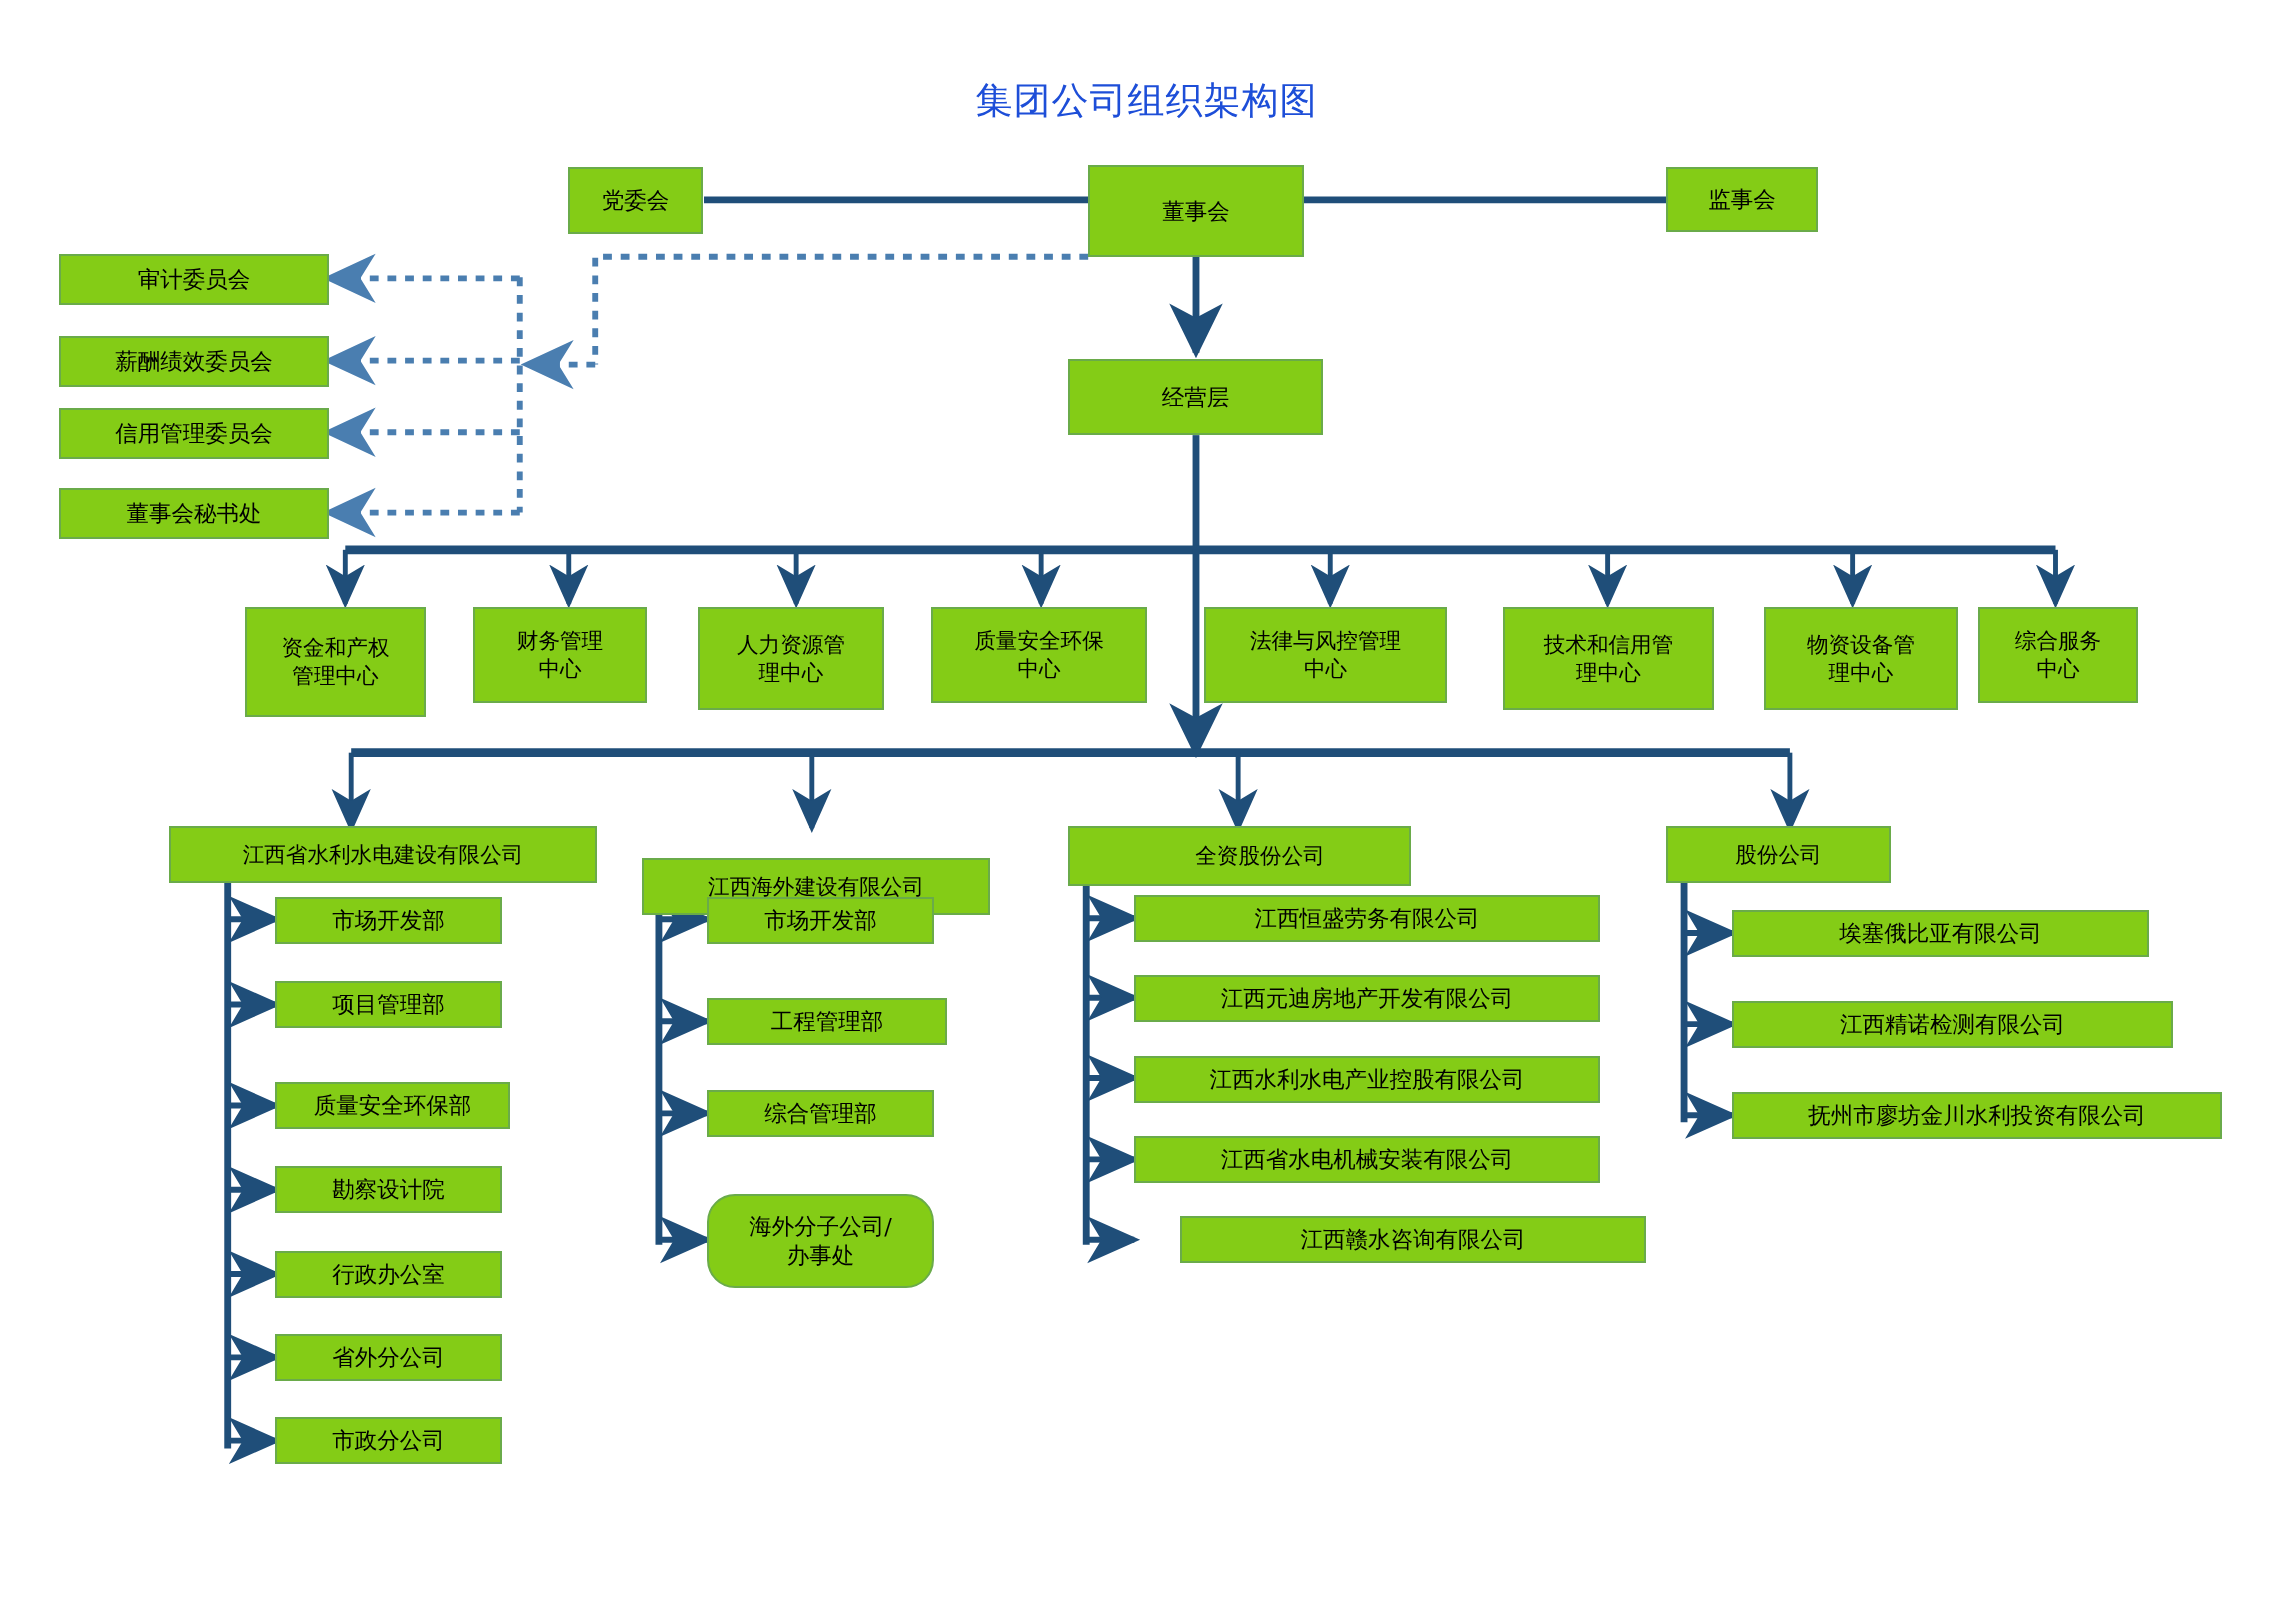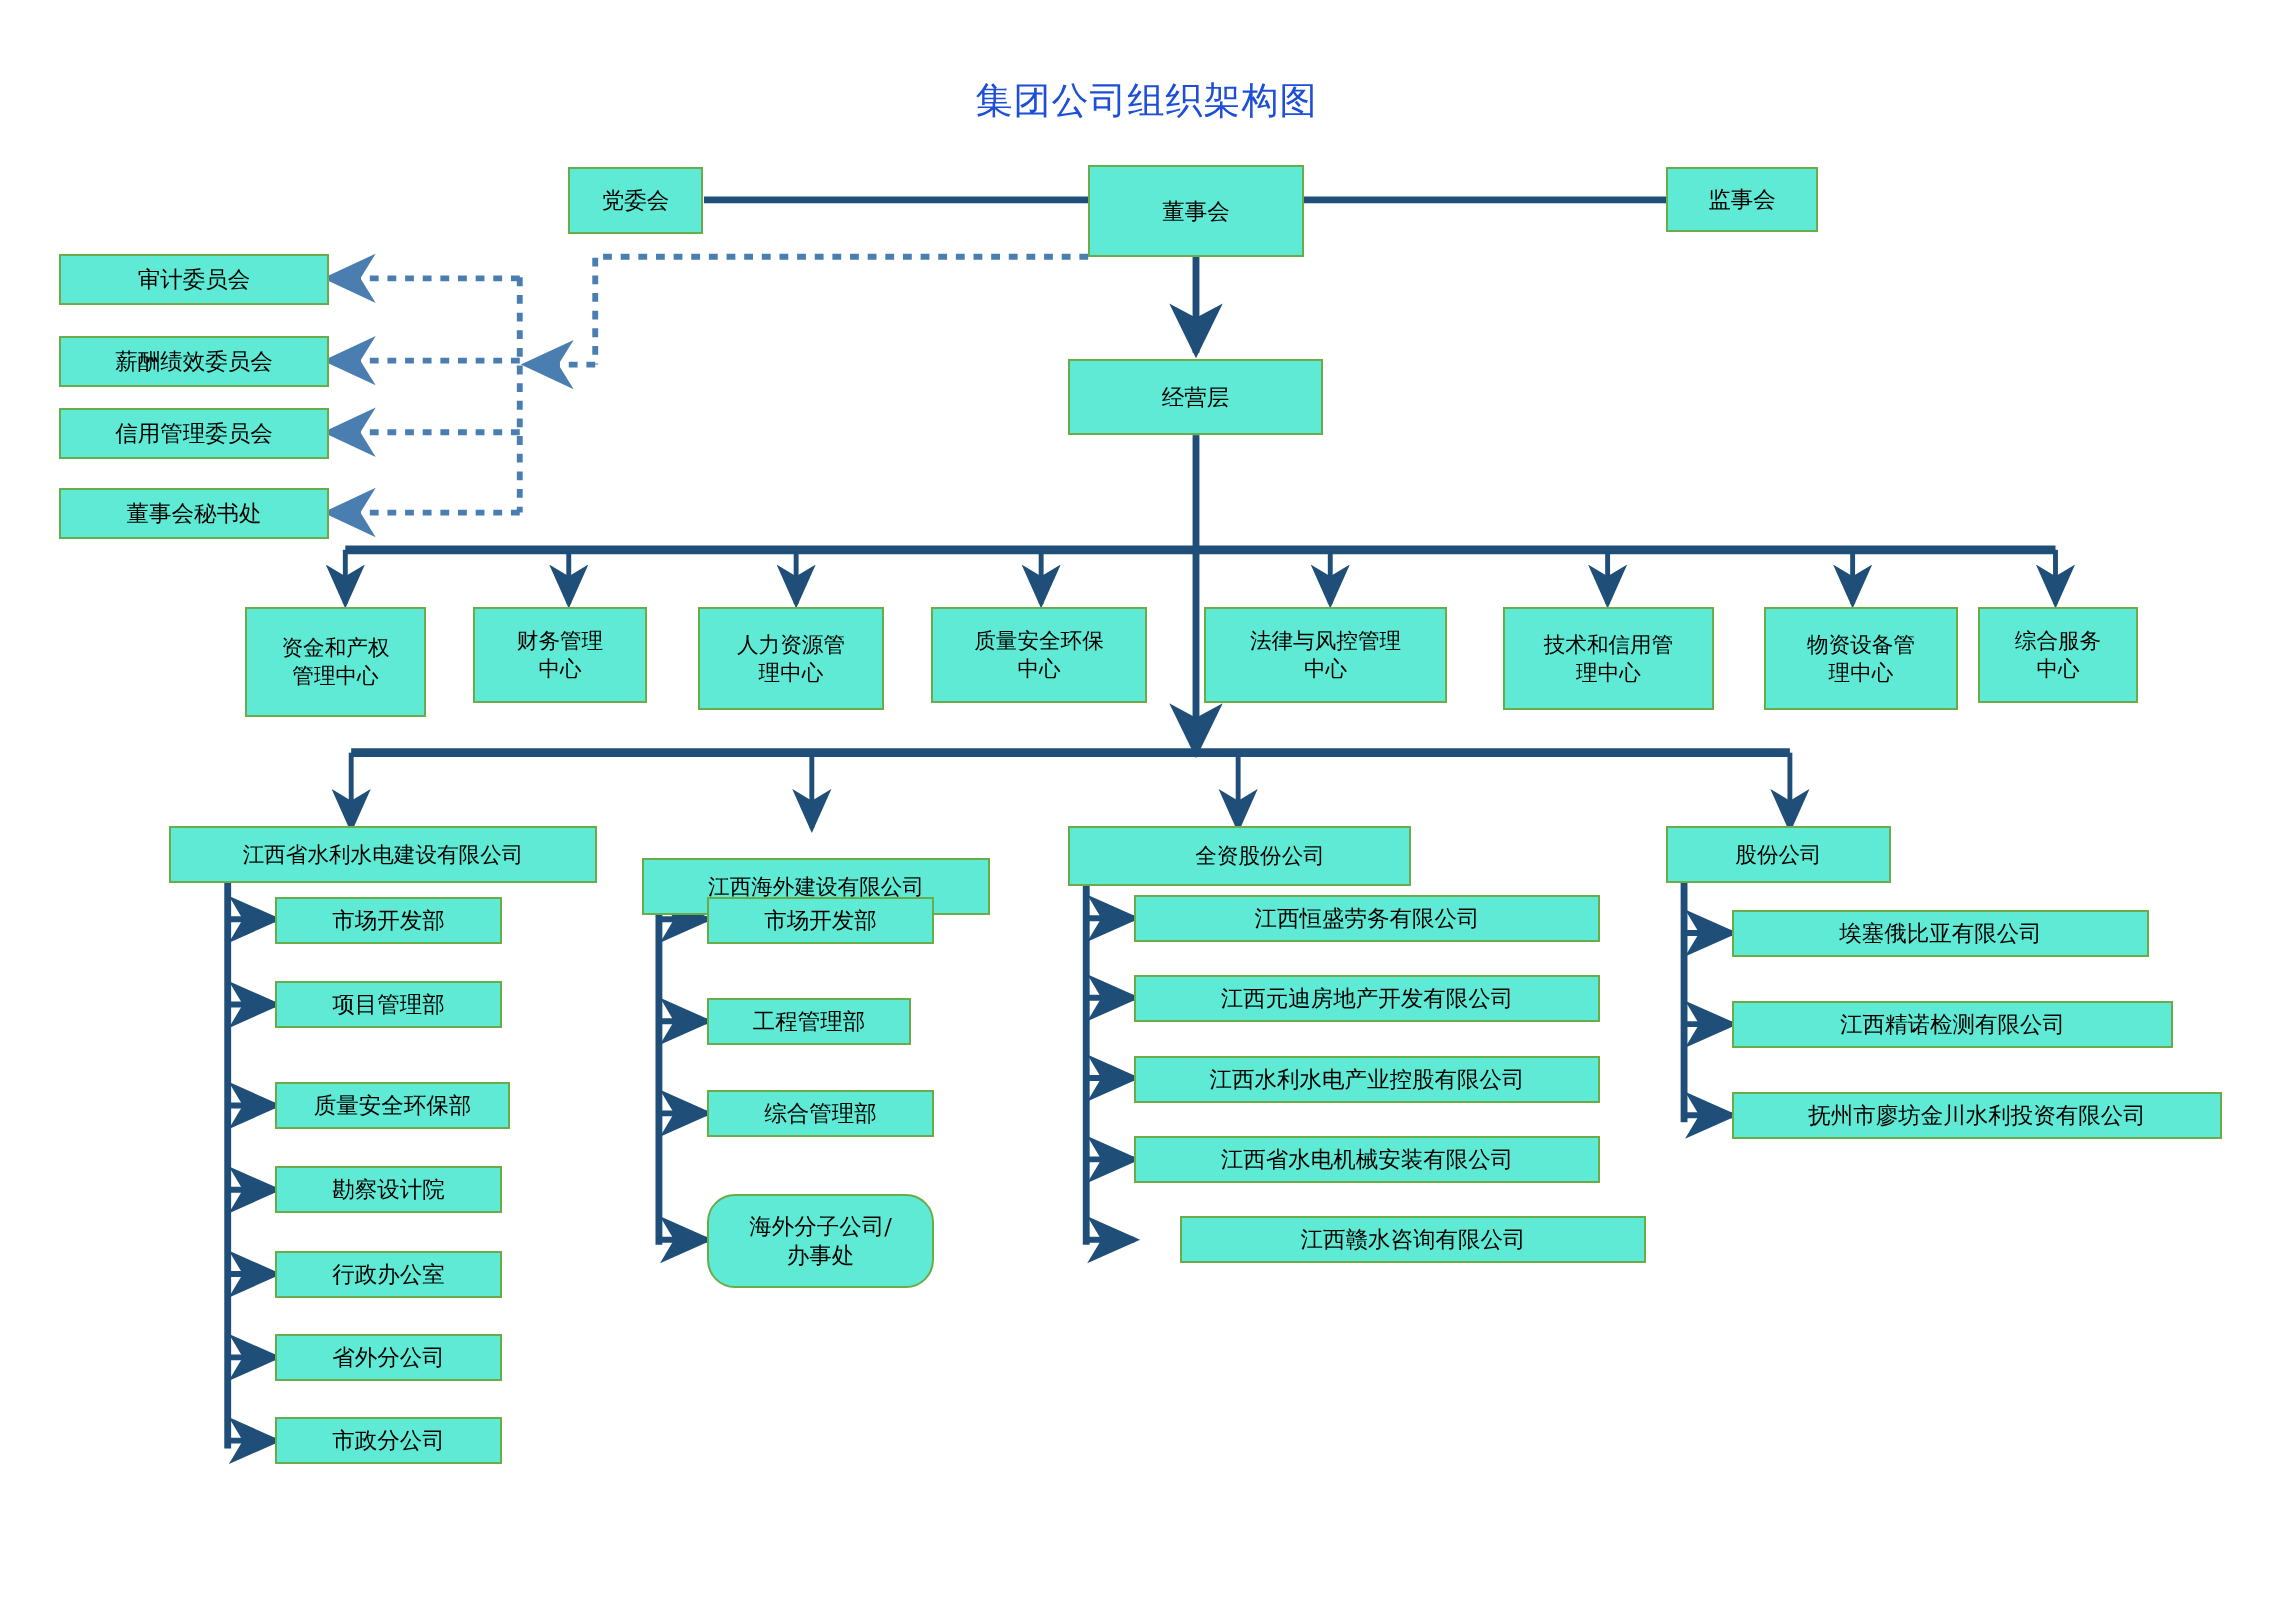--- a/index.html
+++ b/index.html
@@ -33,21 +33,21 @@
     font-size: 37px;
     color: #1d4ed8;
     font-family: "DejaVu Serif", "Liberation Serif", serif;
     letter-spacing: 1px;
     white-space: nowrap;
   }
   .node {
     position: absolute;
     box-sizing: border-box;
     border: 2.9px solid #6AAB4A;
-    background: #5eead4;
+    background: #84cc16;
     color: #000000;
     display: flex;
     align-items: center;
     justify-content: center;
     text-align: center;
     font-family: "DejaVu Serif", "Liberation Serif", serif;
     font-size: 22.5px;
     line-height: 1.28;
     padding: 2px 5.9px;
     z-index: 5;
@@ -234,21 +234,21 @@
   <div class="node" style="left:275px; top:1334px; width:227px; height:47px;">
     <span class="lbl">省外分公司</span>
   </div>
   <div class="node" style="left:275px; top:1417px; width:227px; height:47px;">
     <span class="lbl">市政分公司</span>
   </div>
 
   <div class="node" style="left:707px; top:897px; width:227px; height:47px;">
     <span class="lbl">市场开发部</span>
   </div>
-  <div class="node" style="left:707px; top:998px; width:204px; height:47px;align-items:center;">
+  <div class="node" style="left:707px; top:998px; width:240px; height:47px;align-items:center;">
     <span class="lbl">工程管理部</span>
   </div>
   <div class="node" style="left:707px; top:1090px; width:227px; height:47px;">
     <span class="lbl">综合管理部</span>
   </div>
   <div class="node" style="left:707px; top:1194px; width:227px; height:94px;border-radius:28px;">
     <span class="lbl">海外分子公司/
 办事处</span>
   </div>
 

